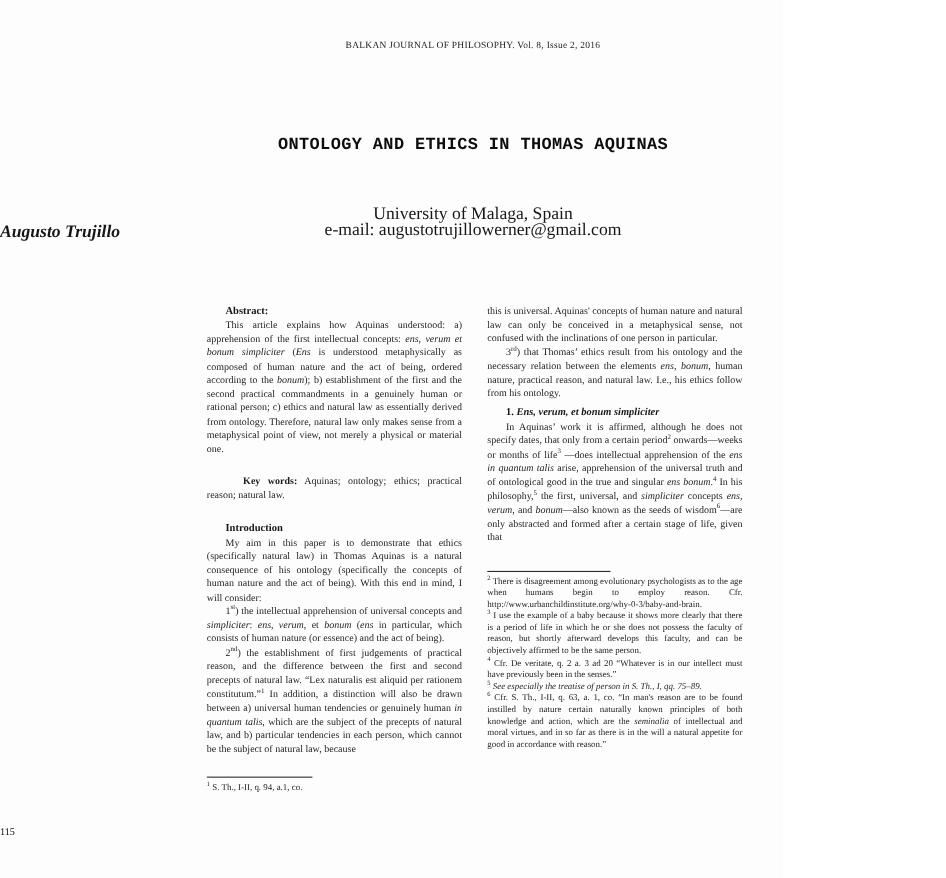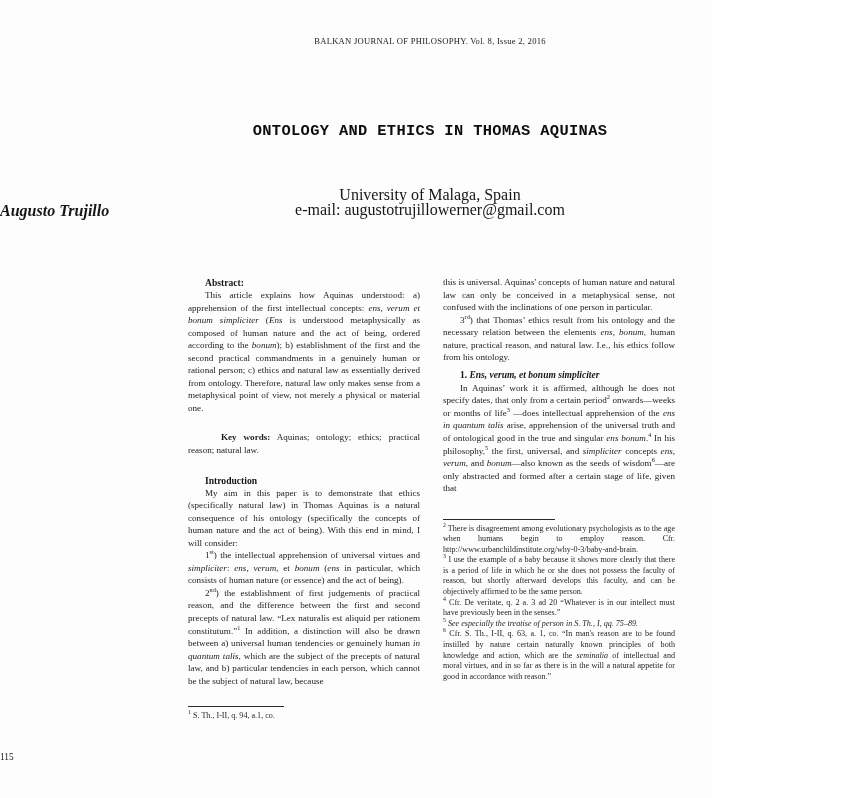--- a/index.html
+++ b/index.html
@@ -166,21 +166,21 @@
       <div class="gap-lg"></div>
 
       <p class="body"><span class="lbl">Key words:</span><span> Aquinas; ontology; ethics; practical reason; natural law.</span></p>
 
       <div class="gap-lg"></div>
 
       <h3 class="heading">Introduction</h3>
 
       <p class="body">My aim in this paper is to demonstrate that ethics (specifically natural law) in Thomas Aquinas is a natural consequence of his ontology (specifically the concepts of human nature and the act of being). With this end in mind, I will consider:</p>
 
-      <p class="body"><span>1</span><sup>st</sup><span>) the intellectual apprehension of universal virtues and </span><span class="it">simpliciter</span><span>: </span><span class="it">ens, verum</span><span>, et </span><span class="it">bonum</span><span> (</span><span class="it">ens</span><span> in particular, which consists of human nature (or essence) and the act of being).</span></p>
+      <p class="body"><span>1</span><sup>st</sup><span>) the intellectual apprehension of universal concepts and </span><span class="it">simpliciter</span><span>: </span><span class="it">ens, verum</span><span>, et </span><span class="it">bonum</span><span> (</span><span class="it">ens</span><span> in particular, which consists of human nature (or essence) and the act of being).</span></p>
 
       <p class="body"><span>2</span><sup>nd</sup><span>) the establishment of first judgements of practical reason, and the difference between the first and second precepts of natural law. “Lex naturalis est aliquid per rationem constitutum.”</span><sup>1</sup><span> In addition, a distinction will also be drawn between a) universal human tendencies or genuinely human </span><span class="it">in quantum talis</span><span>, which are the subject of the precepts of natural law, and b) particular tendencies in each person, which cannot be the subject of natural law, because</span></p>
 
       <div class="fnblock" style="top:430px;left:0;">
         <div class="fn-rule"></div>
         <p class="fn"><sup>1</sup><span> S. Th., I-II, q. 94, a.1, co.</span></p>
       </div>
 
     </div>
 

